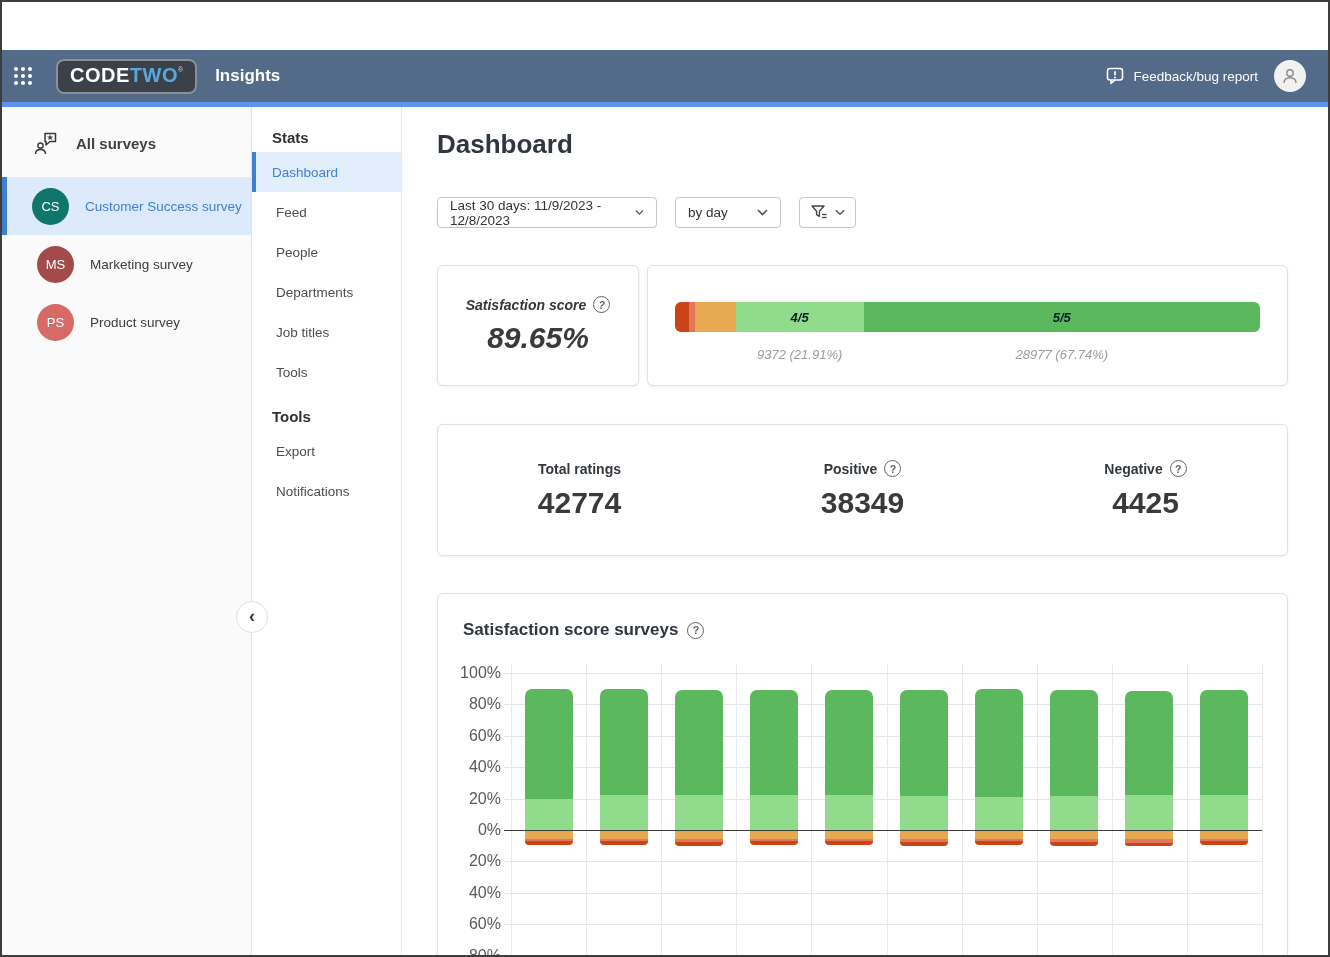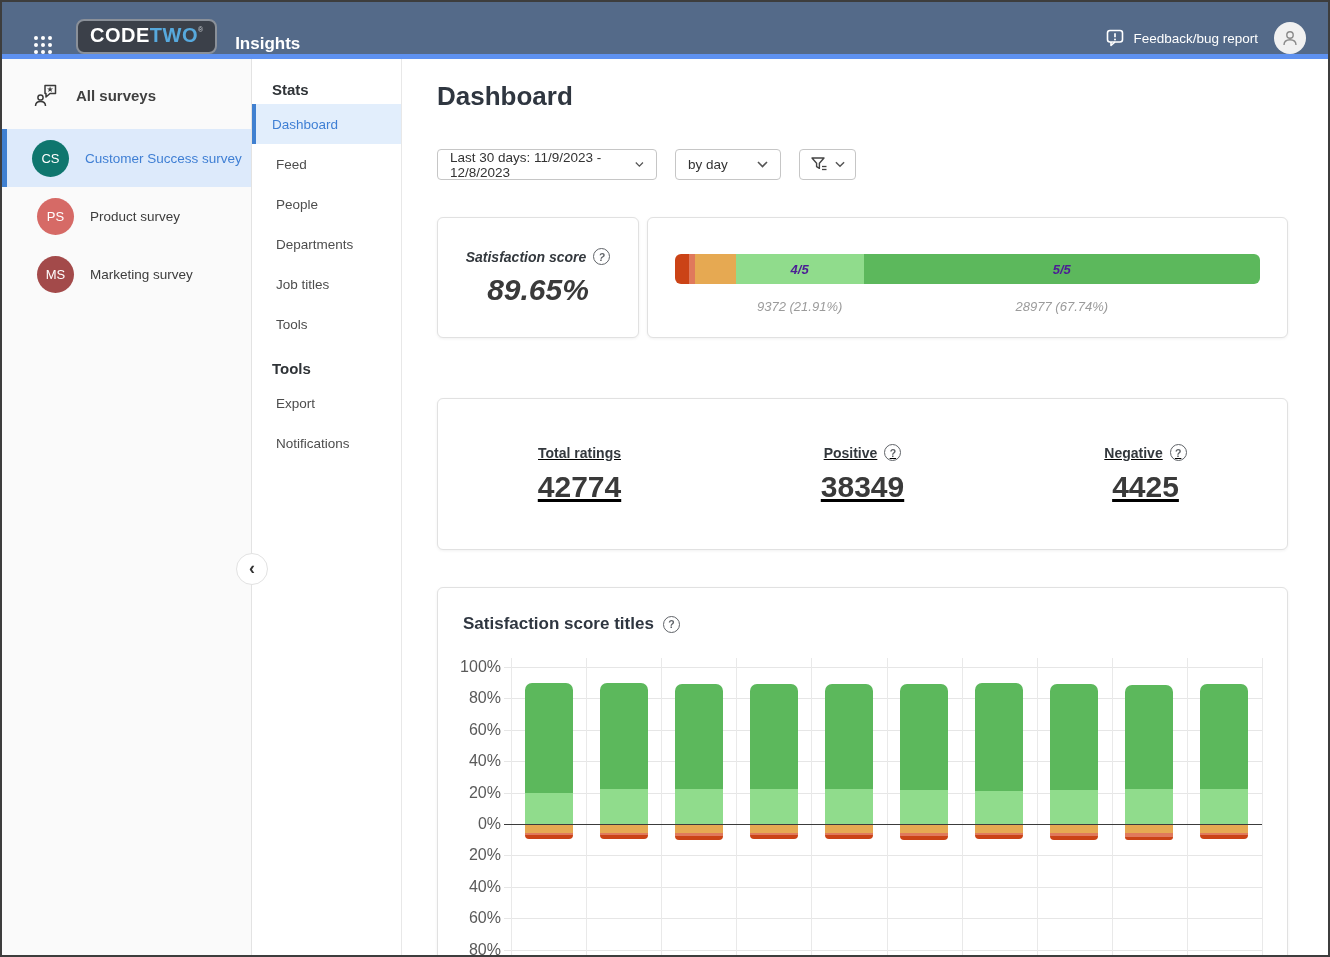--- a/index.html
+++ b/index.html
@@ -2,22 +2,22 @@
 <html><head>
 <meta charset="utf-8">
 <style>
   * { margin:0; padding:0; box-sizing:border-box; }
   html,body { background:#e9e9e9; }
   body { font-family:"Liberation Sans", sans-serif; }
   .window { width:1330px; height:957px; border:2px solid #3d3d3d; background:#fff;
             display:flex; flex-direction:column; overflow:hidden; }
 
   
-  .topbar { height:52px; background:#546a89; display:flex; align-items:flex-end;
-            padding:0 22px 0 32px; flex:0 0 auto; }
+  .topbar { height:52px; background:#546a89; display:flex; align-items:center;
+            padding:0 22px 0 12px; flex:0 0 auto;margin-top:48px; }
   .topbar-accent { height:5px; background:#5e91f0; flex:0 0 auto; }
   .waffle { display:grid; grid-template-columns:repeat(3,4px); gap:3px; cursor:pointer; margin-right:24px; }
   .waffle i { width:4px; height:4px; background:#fff; border-radius:50%; display:block; }
   .logo { background:#3b4049; border:2px solid #8a9099; border-radius:8px; padding:3px 12px 5px 12px;
           display:flex; align-items:flex-start; cursor:pointer; }
   .logo .code { color:#fff; font-weight:700; font-size:20px; letter-spacing:.5px; }
   .logo .two  { color:#57a9dd; font-weight:700; font-size:20px; letter-spacing:.5px; }
   .logo sup { color:#cfd3d8; font-size:7px; margin-top:2px; }
   .app-title { color:#fff; font-size:17px; font-weight:700; margin-left:18px; }
   .topbar-right { margin-left:auto; display:flex; align-items:center; gap:16px; }
@@ -67,25 +67,25 @@
                 justify-content:center; gap:8px; }
   .card-label { font-size:14px; font-weight:700; color:#33383d; display:flex; align-items:center; gap:7px; }
   .big-value { font-size:30px; font-weight:700; color:#3a3a3a; }
   .help { width:17px; height:17px; border-radius:50%; border:1.4px solid #5f6368; color:#5f6368;
           font-size:10.5px; font-weight:700; display:inline-flex; align-items:center; justify-content:center;
           cursor:pointer; }
 
   .dist-card { flex:1; height:121px; padding:36px 27px 0 27px; }
   .dist-bar { display:flex; height:30px; border-radius:6px; overflow:hidden; }
   .dist-seg { height:100%; display:flex; align-items:center; justify-content:center;
-              color:#4c1d95; font-size:13px; font-weight:700; }
+              color:#0f172a; font-size:13px; font-weight:700; }
   .dist-subs { position:relative; height:18px; margin-top:15px; }
   .dist-subs span { position:absolute; transform:translateX(-50%); font-size:13px; color:#9b9b9b; white-space:nowrap; }
 
-  .totals-card { margin-top:60px; height:152px; display:flex; align-items:center;text-decoration:underline; }
+  .totals-card { margin-top:38px; height:132px; display:flex; align-items:center; }
   .total-col { flex:1; display:flex; flex-direction:column; align-items:center; gap:9px; }
 
   .chart-card { margin-top:37px; height:480px; padding:26px 25px 0 25px; }
   .chart-title { font-size:17px; font-weight:700; color:#2f3640; display:flex; align-items:center; gap:9px; }
   .chart-wrap { display:flex; margin-top:24px; }
   .ygutter { width:48px; position:relative; height:345px; flex:0 0 auto; }
   .ygutter span { position:absolute; right:10px; font-size:16px; color:#5a5a5a; transform:translateY(-50%); }
   .plot { position:relative; flex:1; height:345px; }
   .gridline-h { position:absolute; left:-7px; right:0; height:1px; background:#e6e6e6; }
   .gridline-h.zero { background:#3c3c3c; z-index:3; }
@@ -150,27 +150,27 @@
         </svg>
         <span class="lbl">All surveys</span>
       </div>
       <div id="survey-list">
   <div class="survey-item selected">
     <span class="ini" style="background: #0f766e;">CS</span>
     <span class="name">Customer Success survey</span>
   </div>
 
   <div class="survey-item">
+    <span class="ini" style="background: rgb(163, 74, 74);">MS</span>
+    <span class="name">Marketing survey</span>
+  </div>
+
+  <div class="survey-item">
     <span class="ini" style="background: rgb(214, 106, 102);">PS</span>
     <span class="name">Product survey</span>
-  </div>
-
-  <div class="survey-item">
-    <span class="ini" style="background: rgb(163, 74, 74);">MS</span>
-    <span class="name">Marketing survey</span>
   </div>
 </div>
       <div class="collapse-btn">
         <span>‹</span>
       </div>
     </div>
 
     <div class="subnav">
       <div id="nav-sections">
   <div>
@@ -275,21 +275,21 @@
     <div class="card-label">
               <span>Negative</span>
               <span class="help">?</span>
             </div>
     <div class="big-value">4425</div>
   </div>
 </div>
 
       <div class="card chart-card">
         <div class="chart-title">
-          <span>Satisfaction score titles</span>
+          <span>Satisfaction score surveys</span>
           <span class="help">?</span>
         </div>
         <div class="chart-wrap">
           <div class="ygutter" id="ygutter">
               <span style="top: 9px;">100%</span>
               <span style="top: 40.4px;">80%</span>
               <span style="top: 71.8px;">60%</span>
               <span style="top: 103.2px;">40%</span>
               <span style="top: 134.6px;">20%</span>
               <span style="top: 166px;">0%</span>

